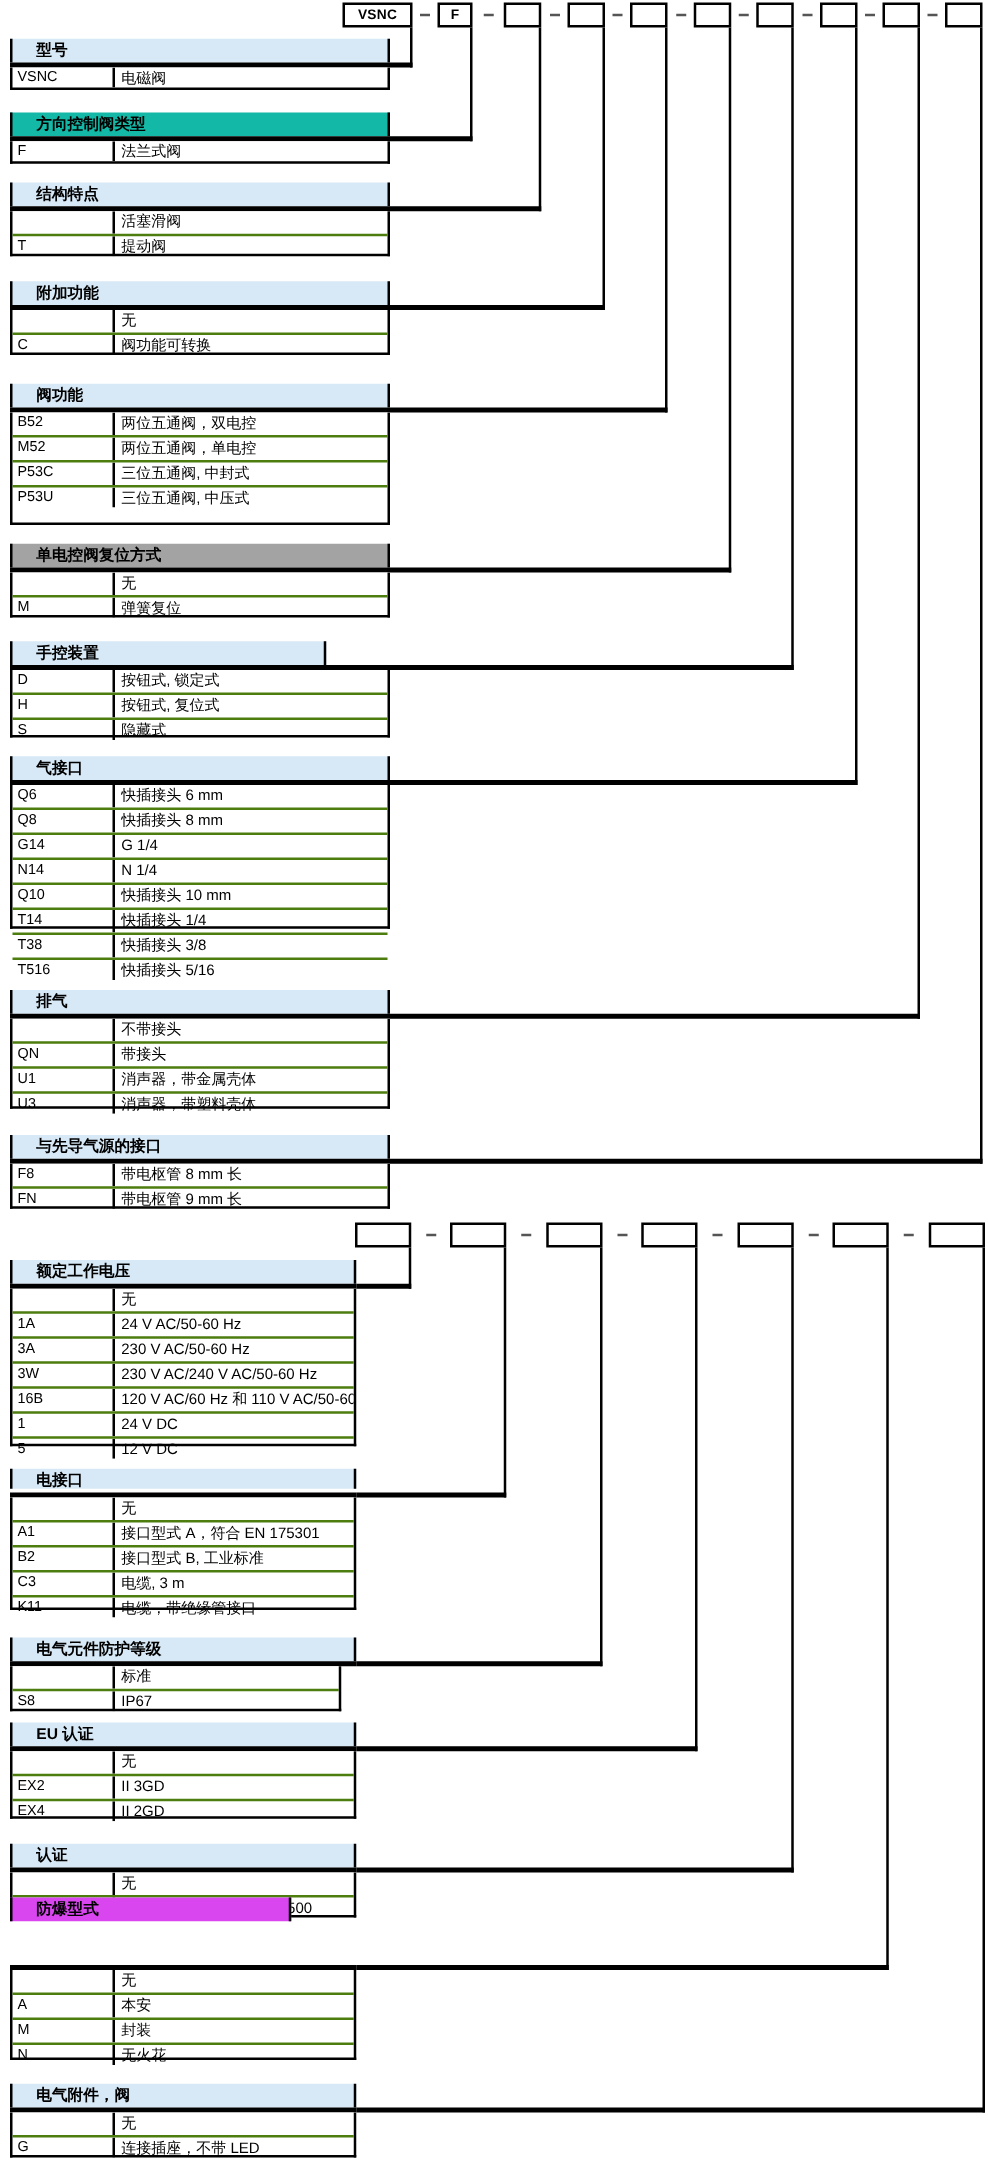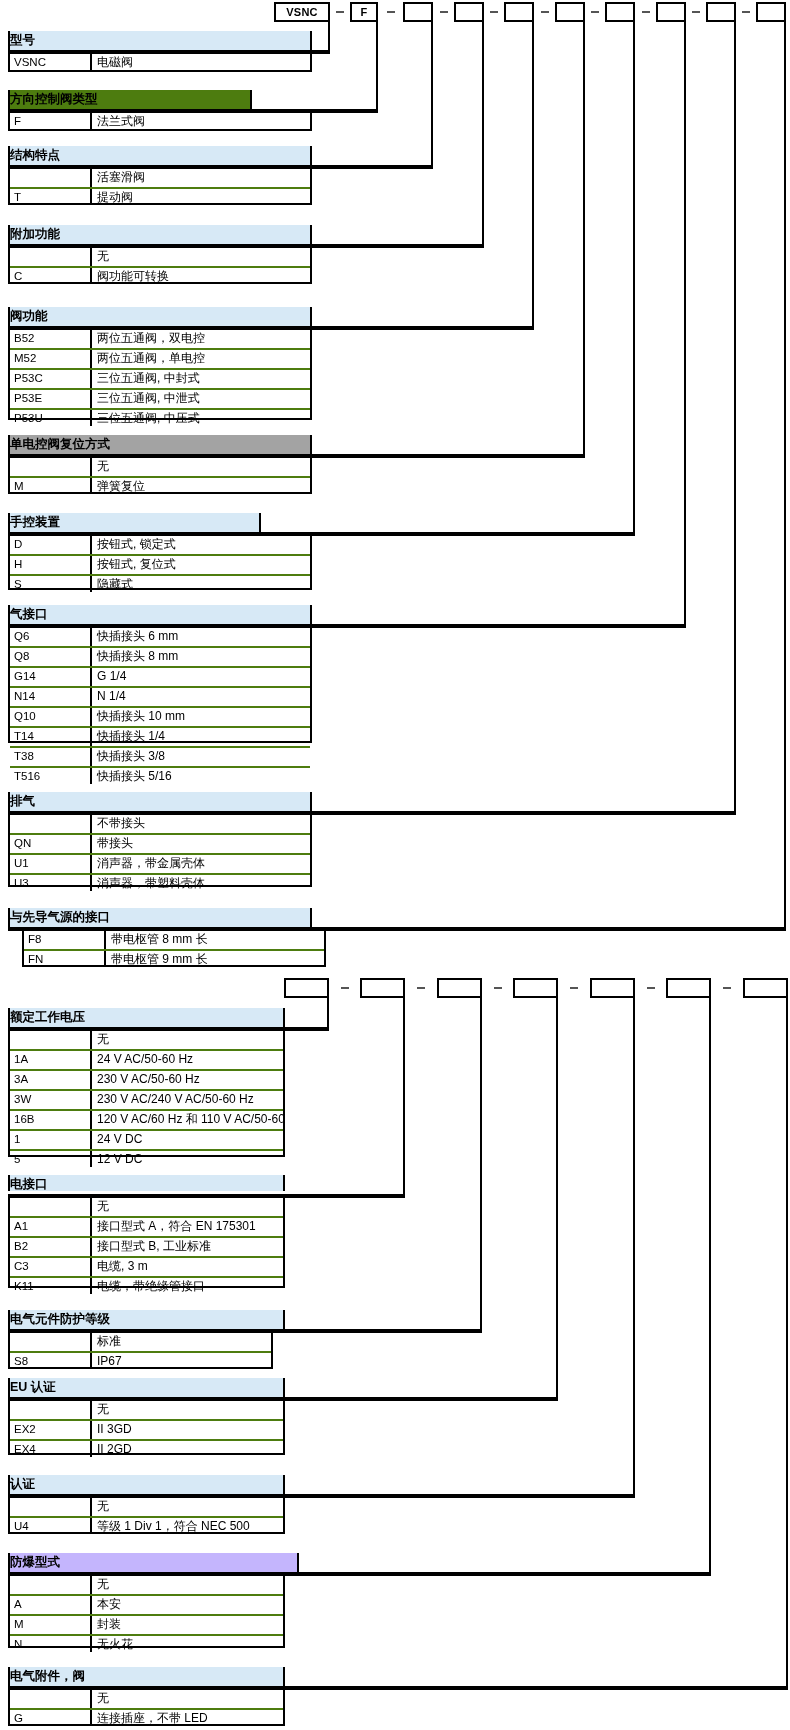--- a/index.html
+++ b/index.html
@@ -8,21 +8,21 @@
     font-family:"Liberation Sans","DejaVu Sans",sans-serif;color:#000;
   }
   .abs{position:absolute;box-sizing:border-box;}
   .code-box{
     border:2px solid #000;background:#fff;text-align:center;
     font-size:11px;font-weight:bold;letter-spacing:0.2px;overflow:hidden;
   }
   .dash{background:#555;}
   .sec-header{
     border-left:2px solid #000;border-right:2px solid #000;
-    font-weight:bold;font-size:12.5px;padding-left:0;overflow:hidden;white-space:nowrap;
+    font-weight:bold;font-size:12.5px;padding-left:19px;overflow:hidden;white-space:nowrap;
   }
   .sec-bar{background:#000;}
   .sec-rows{
     border-left:2px solid #000;border-right:2px solid #000;border-bottom:2px solid #000;
     background:#fff;
   }
   .t-row{display:flex;height:18px;border-bottom:2px solid #4d7c0f;overflow:hidden;}
   .t-row.last{height:16px;border-bottom:none;}
   .t-code{
     flex:0 0 76px;border-right:2px solid #000;padding-left:4px;
@@ -60,21 +60,21 @@
     <div class="abs sec-header" style="left: 8px; top: 31px; width: 304px; height: 19px; line-height: 19px; background: rgb(215, 233, 246);">型号</div>
     <div class="abs sec-bar" style="left: 8px; top: 50px; width: 304px; height: 4px; background: rgb(0, 0, 0);"></div>
     <div class="abs conn" style="left: 312px; top: 50px; width: 18px; height: 4px;"></div>
     <div class="abs conn" style="left: 328px; top: 22px; width: 2px; height: 32px;"></div>
     <div class="abs sec-rows" style="left: 8px; top: 54px; width: 304px; height: 18px;">
       <div class="t-row last">
         <div class="t-code">VSNC</div>
         <div class="t-desc">电磁阀</div>
       </div>
     </div>
-    <div class="abs sec-header" style="left: 8px; top: 90px; width: 244px; height: 19px; line-height: 19px; background: #4d7c0f;">方向控制阀类型</div>
+    <div class="abs sec-header" style="left: 8px; top: 90px; width: 304px; height: 19px; line-height: 19px; background: #14b8a6;">方向控制阀类型</div>
     <div class="abs sec-bar" style="left: 8px; top: 109px; width: 304px; height: 4px; background: rgb(0, 0, 0);"></div>
     <div class="abs conn" style="left: 312px; top: 109px; width: 66px; height: 4px;"></div>
     <div class="abs conn" style="left: 376px; top: 22px; width: 2px; height: 91px;"></div>
     <div class="abs sec-rows" style="left: 8px; top: 113px; width: 304px; height: 18px;">
       <div class="t-row last">
         <div class="t-code">F</div>
         <div class="t-desc">法兰式阀</div>
       </div>
     </div>
     <div class="abs sec-header" style="left: 8px; top: 146px; width: 304px; height: 19px; line-height: 19px; background: rgb(215, 233, 246);">结构特点</div>
@@ -115,24 +115,20 @@
         <div class="t-desc">两位五通阀，双电控</div>
       </div>
       <div class="t-row">
         <div class="t-code">M52</div>
         <div class="t-desc">两位五通阀，单电控</div>
       </div>
       <div class="t-row">
         <div class="t-code">P53C</div>
         <div class="t-desc">三位五通阀, 中封式</div>
       </div>
-      <div class="t-row">
-        <div class="t-code">P53E</div>
-        <div class="t-desc">三位五通阀, 中泄式</div>
-      </div>
       <div class="t-row last">
         <div class="t-code">P53U</div>
         <div class="t-desc">三位五通阀, 中压式</div>
       </div>
     </div>
     <div class="abs sec-header" style="left: 8px; top: 435px; width: 304px; height: 19px; line-height: 19px; background: #a3a3a3;">单电控阀复位方式</div>
     <div class="abs sec-bar" style="left: 8px; top: 454px; width: 304px; height: 4px; background: rgb(0, 0, 0);"></div>
     <div class="abs conn" style="left: 312px; top: 454px; width: 273px; height: 4px;"></div>
     <div class="abs conn" style="left: 583px; top: 22px; width: 2px; height: 436px;"></div>
     <div class="abs sec-rows" style="left: 8px; top: 458px; width: 304px; height: 36px;">
@@ -220,21 +216,21 @@
       </div>
       <div class="t-row last">
         <div class="t-code">U3</div>
         <div class="t-desc">消声器，带塑料壳体</div>
       </div>
     </div>
     <div class="abs sec-header" style="left: 8px; top: 908px; width: 304px; height: 19px; line-height: 19px; background: rgb(215, 233, 246);">与先导气源的接口</div>
     <div class="abs sec-bar" style="left: 8px; top: 927px; width: 304px; height: 4px; background: rgb(0, 0, 0);"></div>
     <div class="abs conn" style="left: 312px; top: 927px; width: 474px; height: 4px;"></div>
     <div class="abs conn" style="left: 784px; top: 22px; width: 2px; height: 909px;"></div>
-    <div class="abs sec-rows" style="left: 22px; top: 931px; width: 304px; height: 36px;">
+    <div class="abs sec-rows" style="left: 8px; top: 931px; width: 304px; height: 36px;">
       <div class="t-row">
         <div class="t-code">F8</div>
         <div class="t-desc">带电枢管 8 mm 长</div>
       </div>
       <div class="t-row last">
         <div class="t-code">FN</div>
         <div class="t-desc">带电枢管 9 mm 长</div>
       </div>
     </div>
     <div class="abs code-box" style="left: 284px; top: 978px; width: 45px; height: 20px; line-height: 16px; background: rgb(255, 255, 255);"></div>
@@ -349,21 +345,21 @@
     <div class="abs sec-rows" style="left: 8px; top: 1498px; width: 277px; height: 36px;">
       <div class="t-row">
         <div class="t-code"></div>
         <div class="t-desc">无</div>
       </div>
       <div class="t-row last">
         <div class="t-code">U4</div>
         <div class="t-desc">等级 1 Div 1，符合 NEC 500</div>
       </div>
     </div>
-    <div class="abs sec-header" style="left: 8px; top: 1553px; width: 291px; height: 19px; line-height: 19px; background: #c4b5fd;">防爆型式</div>
+    <div class="abs sec-header" style="left: 8px; top: 1518px; width: 225px; height: 19px; line-height: 19px; background: #d946ef;">防爆型式</div>
     <div class="abs sec-bar" style="left: 8px; top: 1572px; width: 277px; height: 4px; background: rgb(0, 0, 0);"></div>
     <div class="abs conn" style="left: 285px; top: 1572px; width: 426px; height: 4px;"></div>
     <div class="abs conn" style="left: 709px; top: 998px; width: 2px; height: 578px;"></div>
     <div class="abs sec-rows" style="left: 8px; top: 1576px; width: 277px; height: 72px;">
       <div class="t-row">
         <div class="t-code"></div>
         <div class="t-desc">无</div>
       </div>
       <div class="t-row">
         <div class="t-code">A</div>

